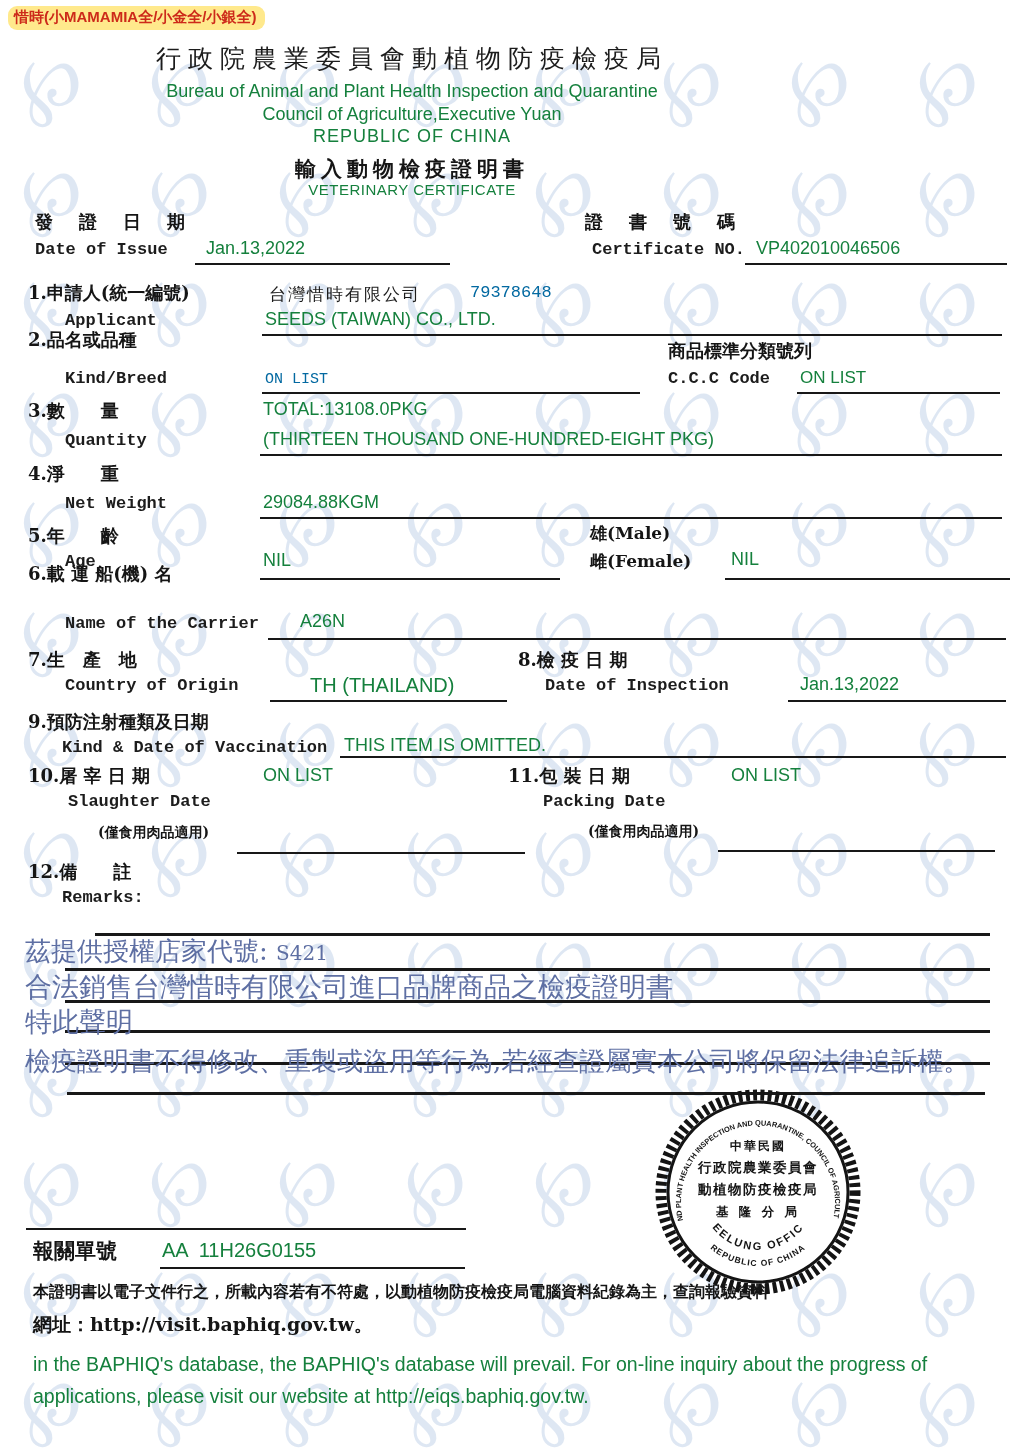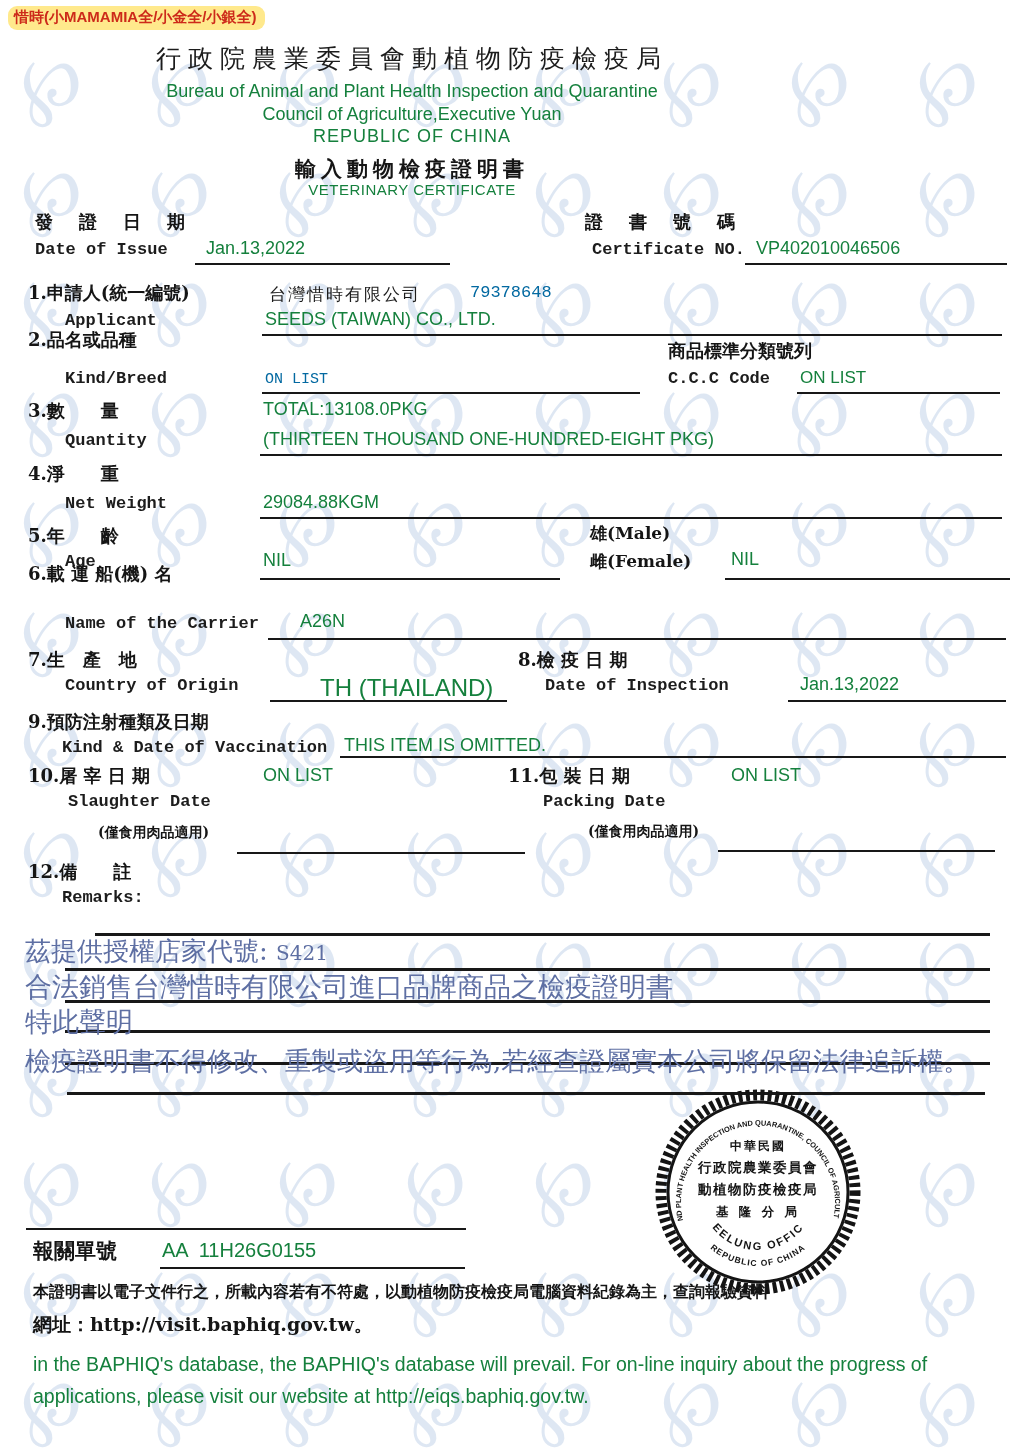--- a/index.html
+++ b/index.html
@@ -193,21 +193,21 @@
 <div class="abs rule" style="left:725px;top:578px;width:285px;"></div>
 
 <div class="abs zh" style="left:28px;top:562px;font-size:18px;">6.載 運 船(機) 名</div>
 <div class="abs lbl" style="left:65px;top:614px;font-size:17px;">Name of the Carrier</div>
 <div class="abs val" style="left:300px;top:611px;font-size:18px;">A26N</div>
 <div class="abs rule" style="left:268px;top:638px;width:738px;"></div>
 
 <div class="abs zh" style="left:28px;top:648px;font-size:18px;">7.生　產　地</div>
 <div class="abs zh" style="left:518px;top:648px;font-size:18px;">8.檢 疫 日 期</div>
 <div class="abs lbl" style="left:65px;top:676px;font-size:17px;">Country of Origin</div>
-<div class="abs val" style="left:310px;top:674px;font-size:24px;margin-left:10px;">TH (THAILAND)</div>
+<div class="abs val" style="left:310px;top:674px;font-size:20px;">TH (THAILAND)</div>
 <div class="abs rule" style="left:270px;top:700px;width:237px;"></div>
 <div class="abs lbl" style="left:545px;top:676px;font-size:17px;">Date of Inspection</div>
 <div class="abs val" style="left:800px;top:674px;font-size:18px;">Jan.13,2022</div>
 <div class="abs rule" style="left:788px;top:700px;width:218px;"></div>
 
 <div class="abs zh" style="left:28px;top:710px;font-size:18px;">9.預防注射種類及日期</div>
 <div class="abs lbl" style="left:62px;top:738px;font-size:17px;">Kind &amp; Date of Vaccination</div>
 <div class="abs val" style="left:344px;top:735px;font-size:18px;">THIS ITEM IS OMITTED.</div>
 <div class="abs rule" style="left:340px;top:756px;width:666px;"></div>
 

